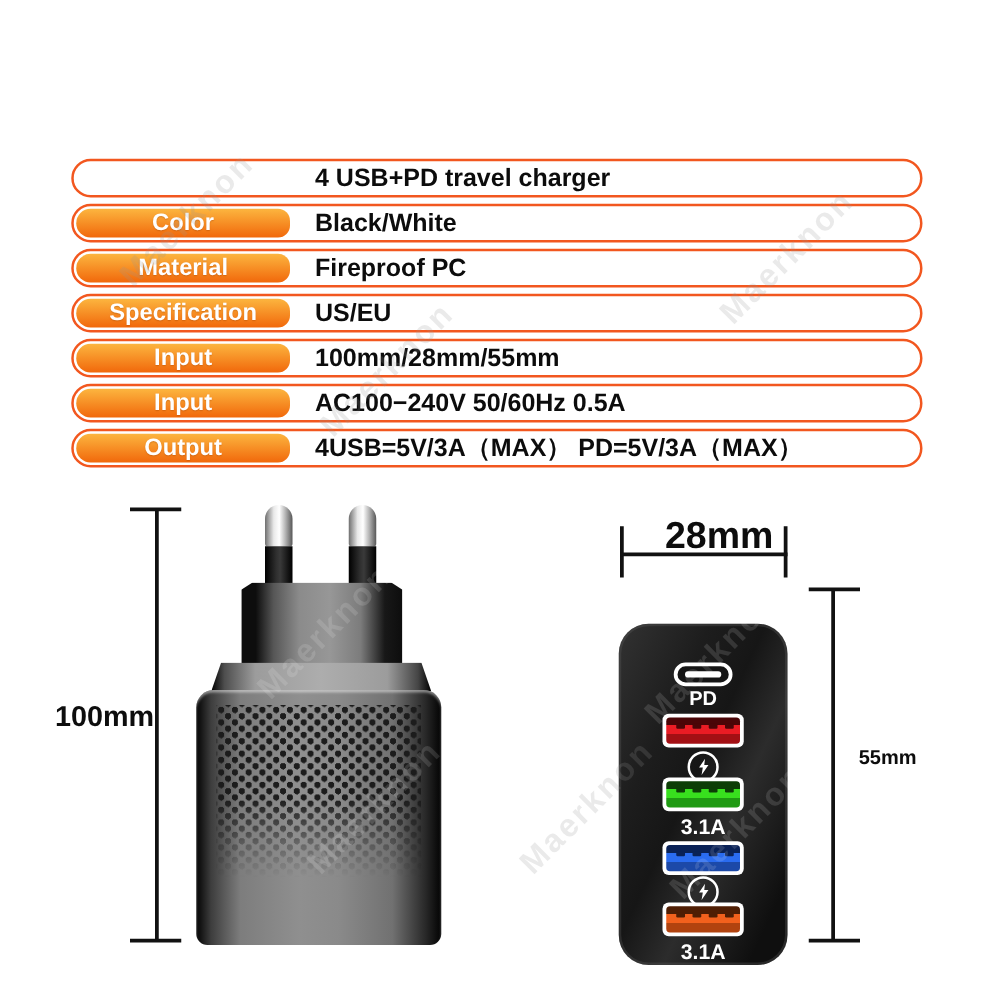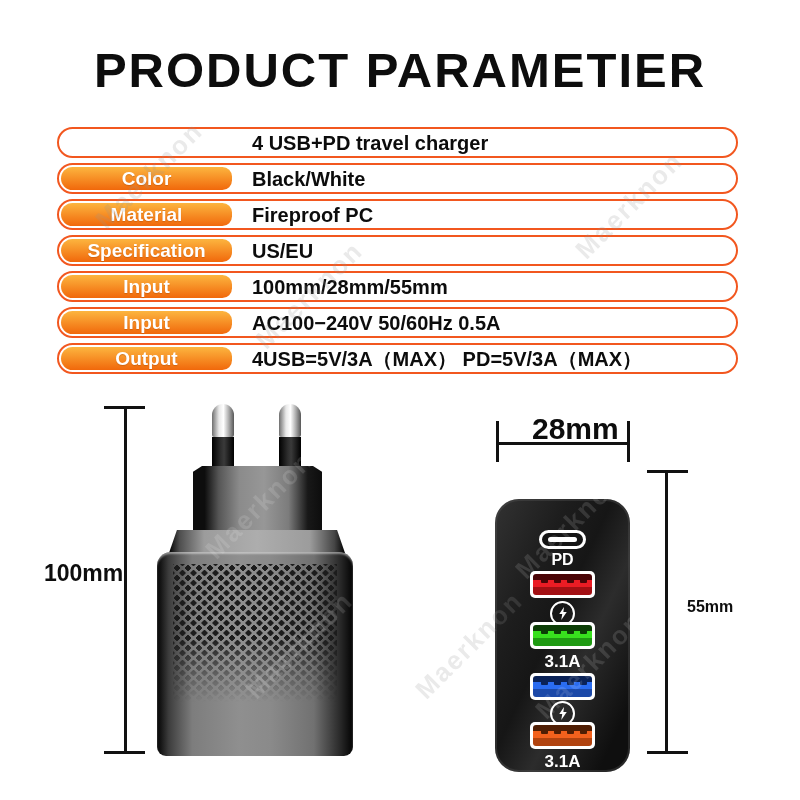--- a/index.html
+++ b/index.html
@@ -120,21 +120,20 @@
     pointer-events:none;
   }
   .wm-gray  { color:rgba(150,150,150,.20); }
   .wm-light { color:rgba(255,255,255,.13); }
 </style>
 </head>
 <body>
 
 <div id="canvas">
 
-  <div class="title">PRODUCT PARAMETIER</div>
 
   <div class="spec-table">
     <div class="spec-row">
       <div class="spec-value">4 USB+PD travel charger</div>
     </div>
 
     <div class="spec-row">
       <div class="spec-label">
         <span>Color</span>
       </div>

